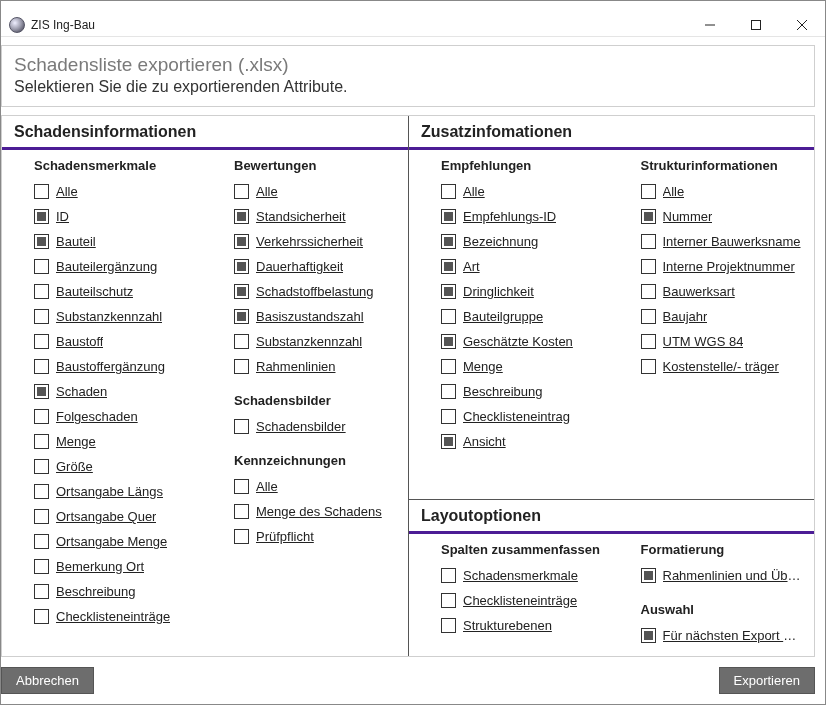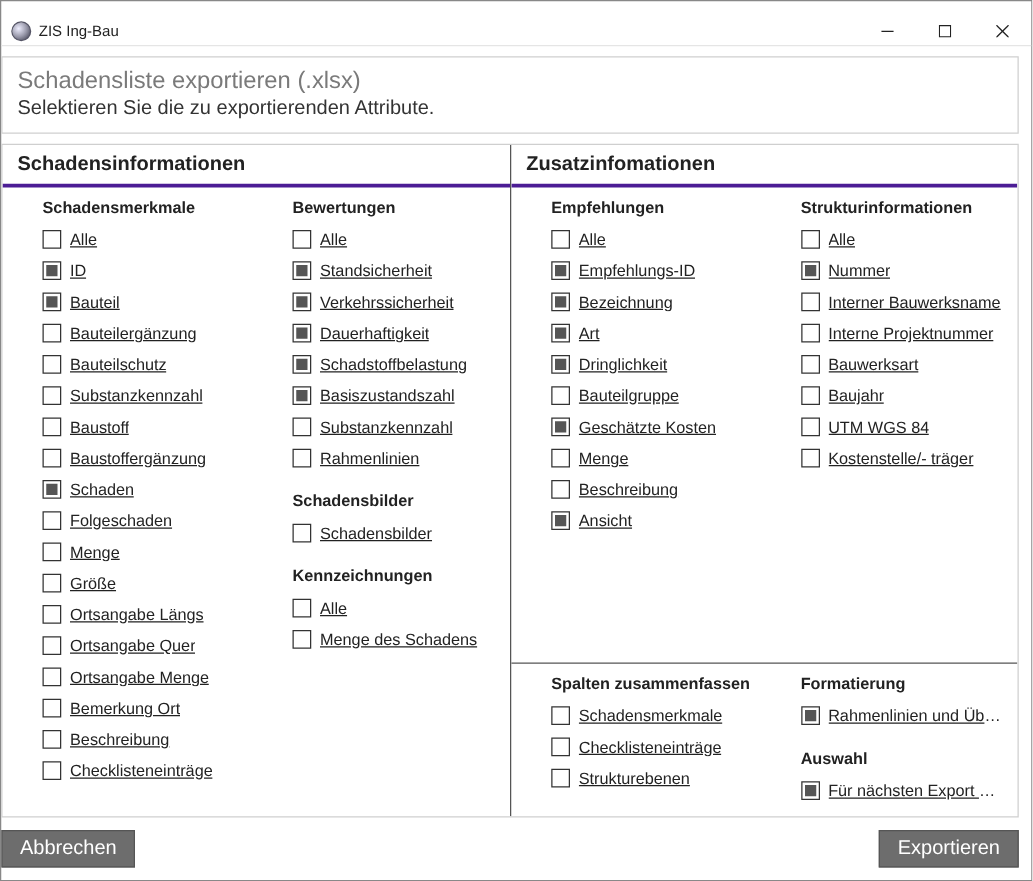--- a/index.html
+++ b/index.html
@@ -138,21 +138,21 @@
     display: flex;
     padding-top: 2px;
   }
   .footer .spacer { flex: 1; }
   .btn {
     min-width: 88px;
     padding: 5px 14px;
     border: 1px solid #555;
     background: #6d6d6d;
     color: #fff;
-    font-size: 16px;
+    font-size: 13px;
     text-align: center;
   }
 </style>
 </head>
 <body>
 
 <div class="window">
 
   <div class="titlebar">
     <div class="app-icon"></div>
@@ -313,20 +313,24 @@
             <div class="group-title mt">Kennzeichnungen</div>
             <div>
                 <div class="check-row">
                   <span class="chk"></span>
                   <span class="lbl">Alle</span>
                 </div>
                 <div class="check-row">
                   <span class="chk"></span>
                   <span class="lbl">Menge des Schadens</span>
                 </div>
+                <div class="check-row">
+                  <span class="chk"></span>
+                  <span class="lbl">Prüfpflicht</span>
+                </div>
               </div>
           </div>
         </div>
       </div>
 
       <div class="right-pane">
         <div class="pane-sections">
           <div class="right-top">
             <div class="pane-header">Zusatzinfomationen</div>
             <div class="pane-body">
@@ -363,20 +367,24 @@
                     </div>
                     <div class="check-row">
                       <span class="chk"></span>
                       <span class="lbl">Menge</span>
                     </div>
                     <div class="check-row">
                       <span class="chk"></span>
                       <span class="lbl">Beschreibung</span>
                     </div>
                     <div class="check-row">
+                      <span class="chk"></span>
+                      <span class="lbl">Checklisteneintrag</span>
+                    </div>
+                    <div class="check-row">
                       <span class="chk checked"></span>
                       <span class="lbl">Ansicht</span>
                     </div>
                   </div>
               </div>
               <div class="col">
                 <div class="group-title">Strukturinformationen</div>
                 <div>
                     <div class="check-row">
                       <span class="chk"></span>
@@ -408,20 +416,21 @@
                     </div>
                     <div class="check-row">
                       <span class="chk"></span>
                       <span class="lbl">Kostenstelle/- träger</span>
                     </div>
                   </div>
               </div>
             </div>
           </div>
           <div>
+            <div class="pane-header">Layoutoptionen</div>
             <div class="pane-body">
               <div class="col">
                 <div class="group-title">Spalten zusammenfassen</div>
                 <div>
                     <div class="check-row">
                       <span class="chk"></span>
                       <span class="lbl">Schadensmerkmale</span>
                     </div>
                     <div class="check-row">
                       <span class="chk"></span>

